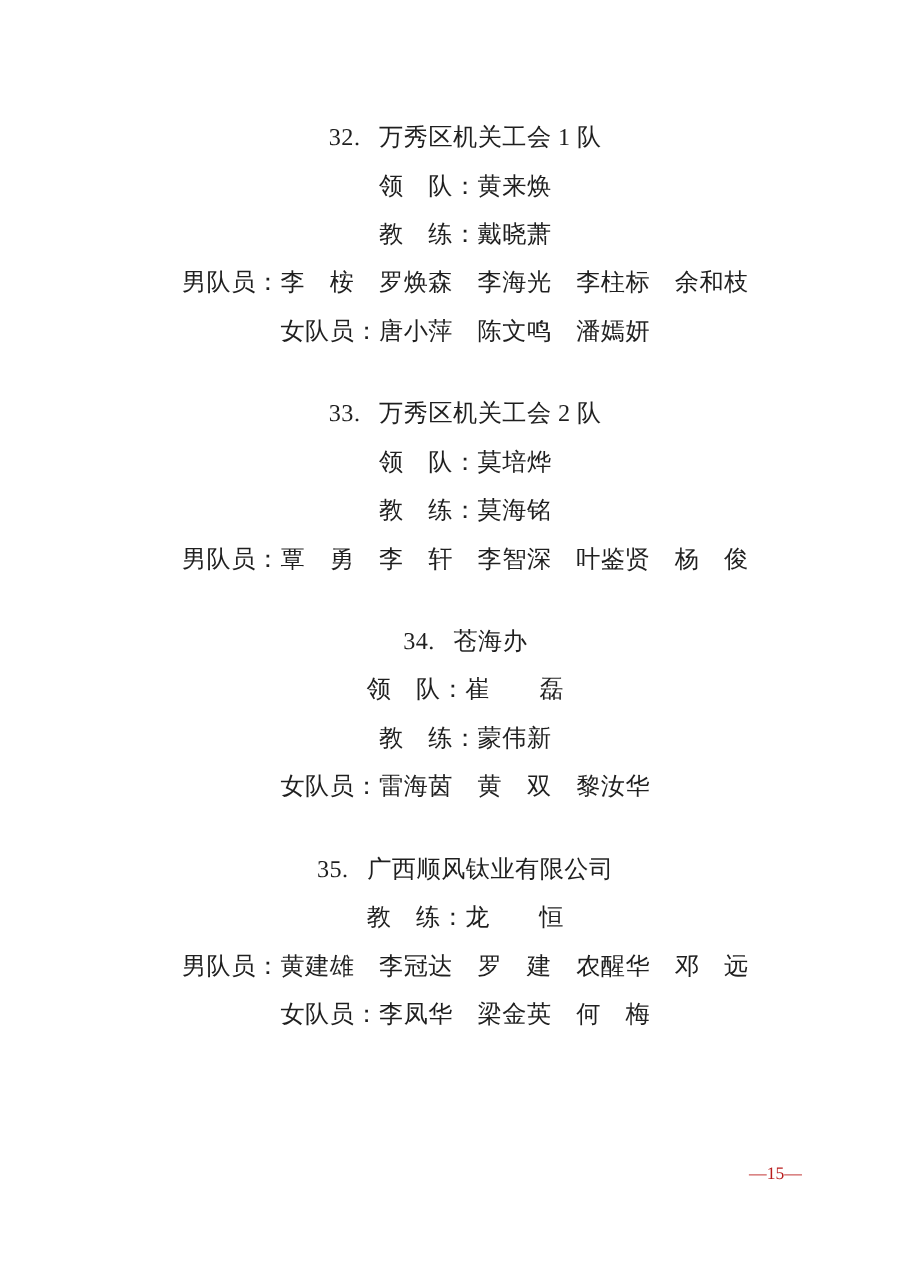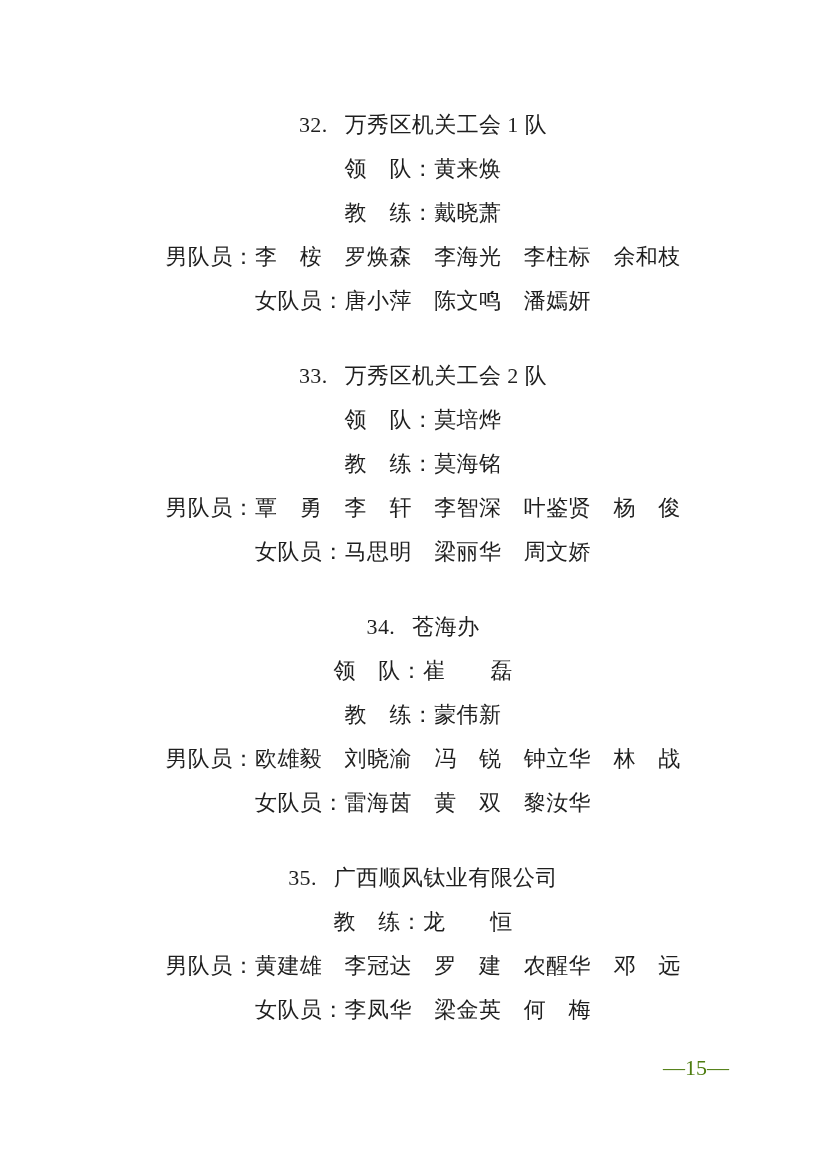--- a/index.html
+++ b/index.html
@@ -28,23 +28,23 @@
     line-height: 44px;
     white-space: nowrap;
     letter-spacing: 0.4px;
   }
   .num { display: inline-block; margin-right: 17px; }
   .label { display: inline-block; }
   .page-number {
     position: absolute;
     top: 1058px;
     right: 97px;
-    font-size: 22px;
+    font-size: 16px;
     line-height: 20px;
-    color: #4d7c0f;
+    color: #b91c1c;
     font-family: Liberation Serif, serif;
   }
 </style>
 </head>
 <body>
 
 <div class="page">
   <div class="content">
 
     <section class="team">
@@ -71,37 +71,31 @@
       </p>
       <p class="line">
         <span class="label">领　队：</span><span>莫培烨</span>
       </p>
       <p class="line">
         <span class="label">教　练：</span><span>莫海铭</span>
       </p>
       <p class="line">
         <span class="label">男队员：</span><span>覃　勇　李　轩　李智深　叶鉴贤　杨　俊</span>
       </p>
-      <p class="line">
-        <span class="label">女队员：</span><span>马思明　梁丽华　周文娇</span>
-      </p>
     </section>
 
     <section class="team">
       <p class="line">
         <span class="num">34.</span><span>苍海办</span>
       </p>
       <p class="line">
         <span class="label">领　队：</span><span>崔　　磊</span>
       </p>
       <p class="line">
         <span class="label">教　练：</span><span>蒙伟新</span>
-      </p>
-      <p class="line">
-        <span class="label">男队员：</span><span>欧雄毅　刘晓渝　冯　锐　钟立华　林　战</span>
       </p>
       <p class="line">
         <span class="label">女队员：</span><span>雷海茵　黄　双　黎汝华</span>
       </p>
     </section>
 
     <section class="team">
       <p class="line">
         <span class="num">35.</span><span>广西顺风钛业有限公司</span>
       </p>

